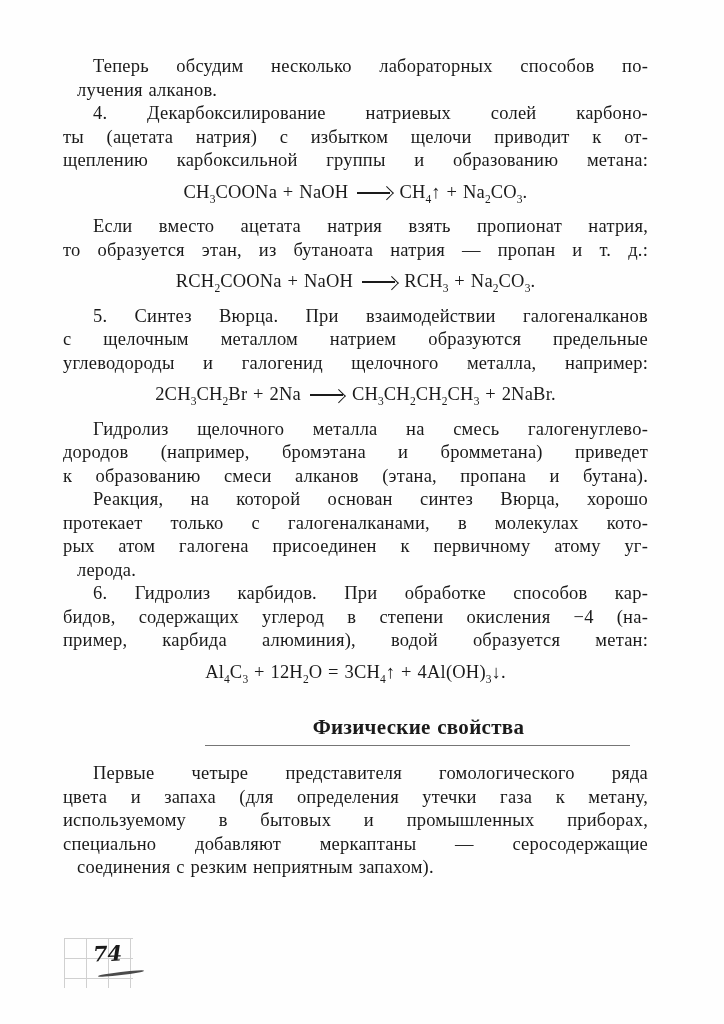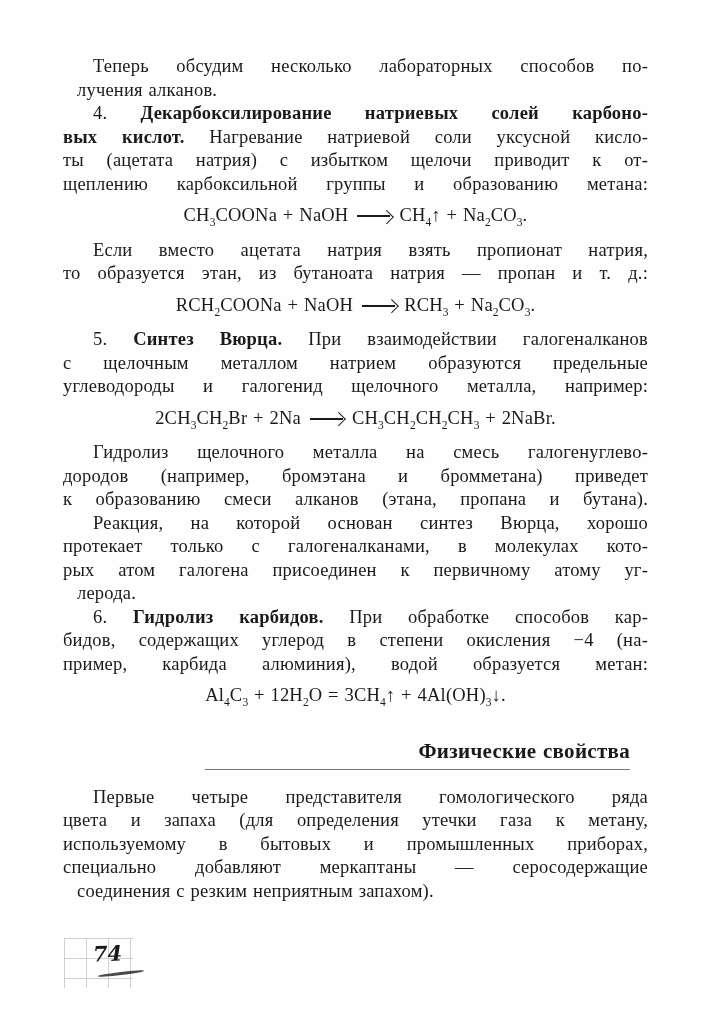--- a/index.html
+++ b/index.html
@@ -13,42 +13,42 @@
   .page{position:relative;width:724px;height:992px;}
   .content{
     margin-left:63px;width:585px;padding-top:55px;
     font-size:18.5px;line-height:23.5px;
     letter-spacing:0.2px;word-spacing:1px;
   }
   .para{margin:0;}
   .line{text-align:justify;text-align-last:justify;}
   .line.first{text-indent:30px;}
   .line.end{text-align-last:left;margin-left:14px;}
-  b{font-weight:bold;}
+  b{font-weight:normal;}
   sub{font-size:11.5px;line-height:0;letter-spacing:0;}
   .eq{
     text-align:center;text-align-last:center;
     margin:8px 0 11px;white-space:nowrap;
   }
   .rarrow{
     display:inline-block;position:relative;
     width:33px;height:1.6px;background:currentColor;
     vertical-align:4px;margin:0 9px;
   }
   .rarrow::after{
     content:"";position:absolute;right:-1px;top:-3.5px;
     width:8.5px;height:8.5px;
     border-top:1.6px solid currentColor;border-right:1.6px solid currentColor;
     transform:rotate(45deg);
   }
   .headwrap{margin:30px 0 16px 142px;width:425px;}
   .headwrap h2{
     margin:0;padding-left:2px;
     font-size:21px;line-height:26px;font-weight:bold;
-    letter-spacing:0.3px;text-align:right;
+    letter-spacing:0.3px;text-align:center;
   }
   .rule{border-top:1.5px solid var(--rule,#777);margin-top:5px;}
   .pn{position:absolute;left:0;top:0;width:724px;height:1024px;pointer-events:none;}
   .pn-grid{
     position:absolute;left:64px;top:938px;width:69px;height:50px;
     background-image:
       linear-gradient(var(--grid,#c9c9c9) 1px,transparent 1px),
       linear-gradient(90deg,var(--grid,#c9c9c9) 1px,transparent 1px);
     background-size:22px 20px;
     opacity:.85;
@@ -71,21 +71,20 @@
 <div class="page">
   <div class="content">
 
     <div class="para">
         <div class="line first"><span>Теперь обсудим несколько лабораторных способов по-</span></div>
         <div class="line end"><span>лучения алканов.</span></div>
       </div>
 
     <div class="para">
         <div class="line first"><span>4. </span><b>Декарбоксилирование натриевых солей карбоно-</b></div>
-        <div class="line"><b>вых кислот. </b><span>Нагревание натриевой соли уксусной кисло-</span></div>
         <div class="line"><span>ты (ацетата натрия) с избытком щелочи приводит к от-</span></div>
         <div class="line"><span>щеплению карбоксильной группы и образованию метана:</span></div>
       </div>
 
     <div class="eq"><span>CH</span><sub>3</sub><span>COONa + NaOH</span><span class="rarrow"></span><span>CH</span><sub>4</sub><span>↑ + Na</span><sub>2</sub><span>CO</span><sub>3</sub><span>.</span></div>
 
     <div class="para">
         <div class="line first"><span>Если вместо ацетата натрия взять пропионат натрия,</span></div>
         <div class="line"><span>то образуется этан, из бутаноата натрия — пропан и т. д.:</span></div>
       </div>

